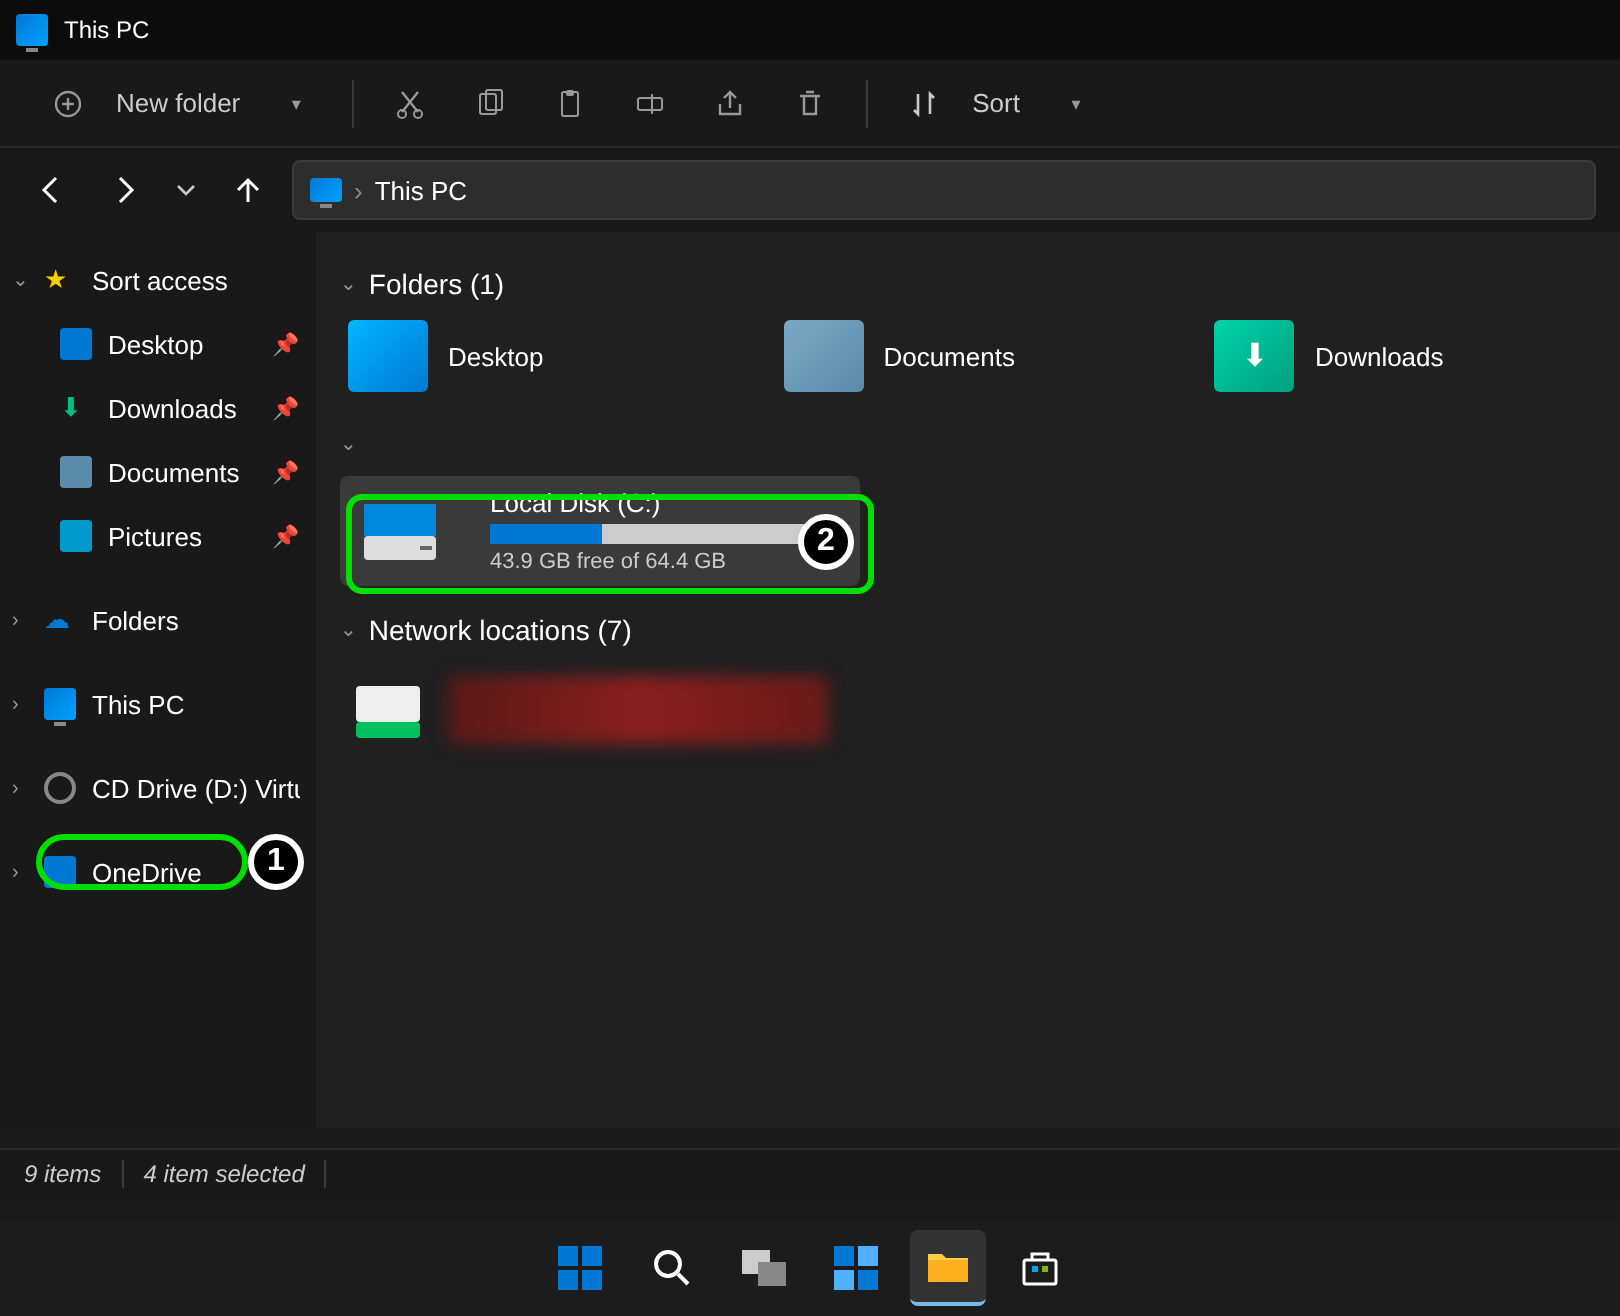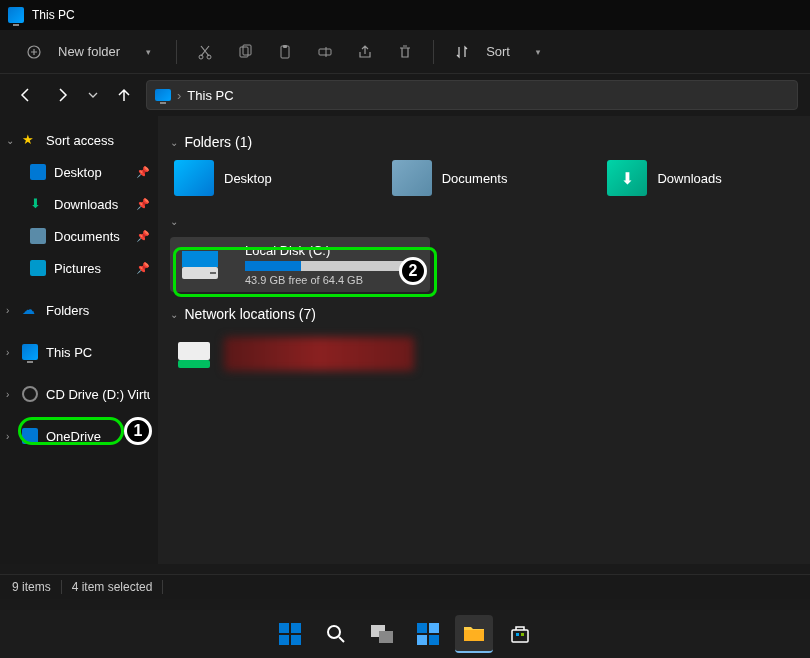--- a/index.html
+++ b/index.html
@@ -34,21 +34,21 @@
 .drive-item.selected { background: #3a3a3a; }
 .drive-icon { width: 40px; height: 36px; }
 .drive-info { flex: 1; }
 .drive-name { font-size: 13px; color: #fff; }
 .drive-bar { width: 100%; height: 10px; background: #ccc; border-radius: 0; margin: 3px 0; overflow: hidden; }
 .drive-bar-fill { height: 100%; background: #0078d4; }
 .drive-free { font-size: 11px; color: #ccc; }
 .netloc-item { display: flex; align-items: center; gap: 10px; padding: 4px; width: 260px; }
 .netloc-icon { width: 40px; height: 36px; }
 .netloc-blur { width: 190px; height: 34px; background: linear-gradient(90deg, #5a1818, #8a2020, #6a1a1a); filter: blur(4px); border-radius: 4px; }
-.statusbar { position: absolute; bottom: 59px; left: 0; right: 0; height: 25px; background: #191919; border-top: 1px solid #2a2a2a; display: flex; align-items: center; padding: 0 12px; font-size: 12px; color: #ccc; gap: 10px; }
+.statusbar { position: absolute; bottom: 59px; left: 0; right: 0; height: 25px; background: #191919; border-top: 1px solid #2a2a2a; display: flex; align-items: center; padding: 0 12px; font-size: 12px; color: #ccc; gap: 10px; font-style: italic; }
 .statusbar .sep { width: 1px; height: 14px; background: #3a3a3a; }
 .taskbar { position: absolute; bottom: 0; left: 0; right: 0; height: 48px; background: #1c1c1c; display: flex; align-items: center; justify-content: center; gap: 8px; }
 .task-icon { width: 38px; height: 38px; display: flex; align-items: center; justify-content: center; border-radius: 4px; cursor: pointer; }
 .task-icon.active { background: #333; border-bottom: 2px solid #76b9ed; }
 .highlight-1 { position: absolute; left: 18px; top: 417px; width: 106px; height: 28px; border: 3px solid #00e000; border-radius: 14px; pointer-events: none; z-index: 10; }
 .highlight-2 { position: absolute; left: 173px; top: 247px; width: 264px; height: 50px; border: 3px solid #00e000; border-radius: 8px; pointer-events: none; z-index: 10; }
 .badge { position: absolute; width: 28px; height: 28px; border-radius: 50%; background: #000; border: 3px solid #fff; color: #fff; font-weight: bold; font-size: 16px; display: flex; align-items: center; justify-content: center; z-index: 11; }
 .badge-1 { left: 124px; top: 417px; }
 .badge-2 { left: 399px; top: 257px; }
 .pc-icon { background: linear-gradient(135deg, #0078d4, #00a2ff); border-radius: 2px; position: relative; }

